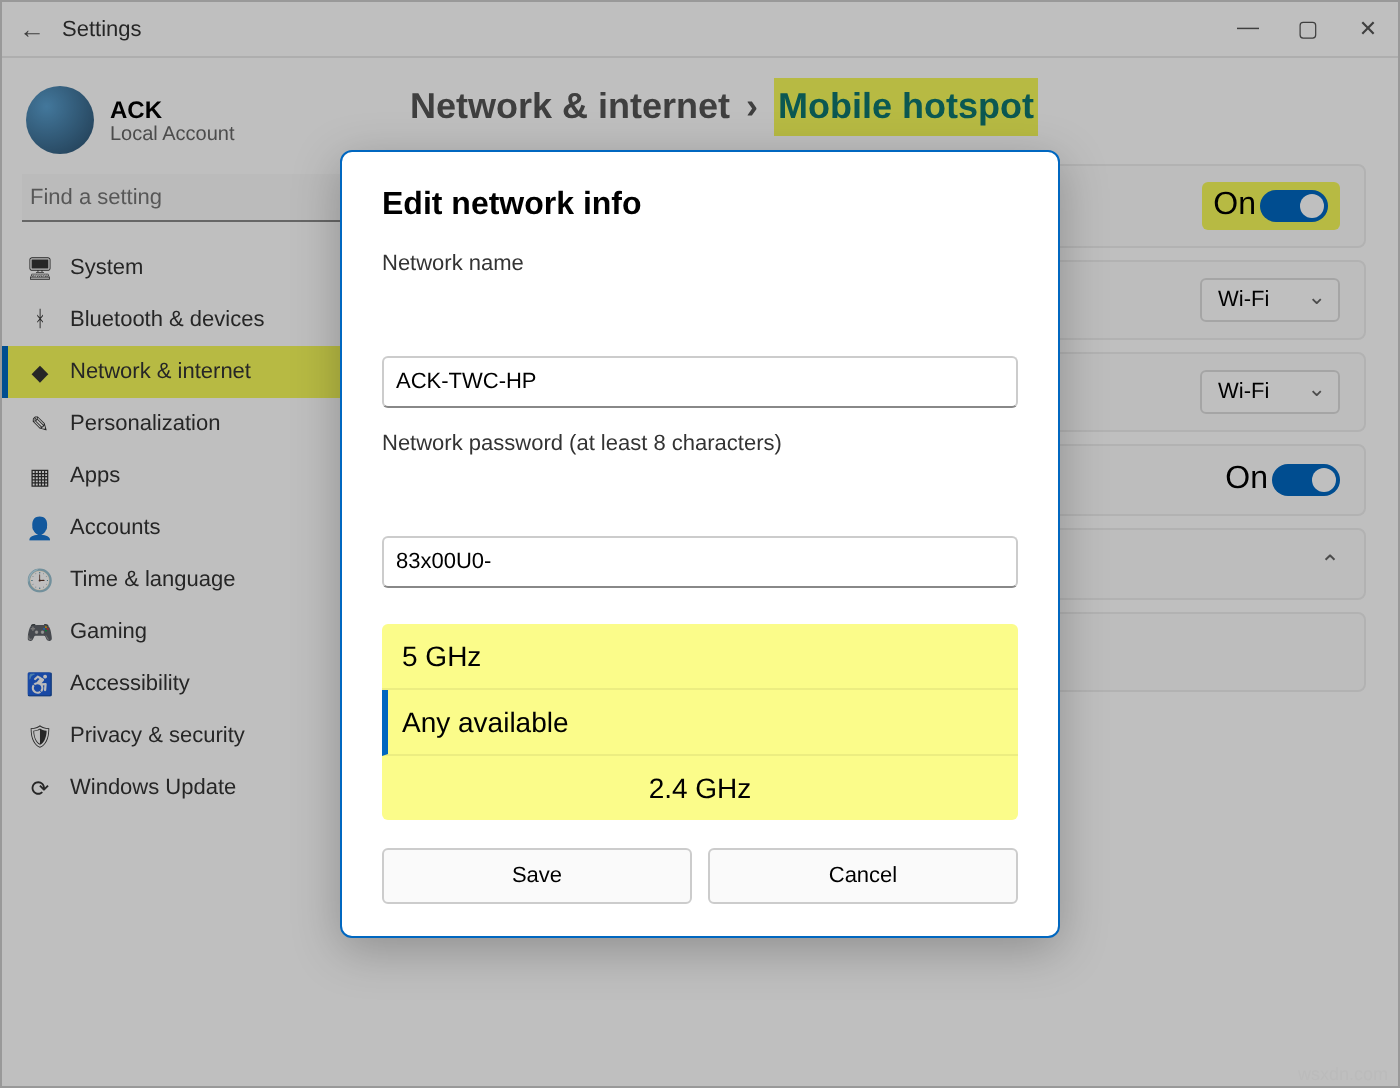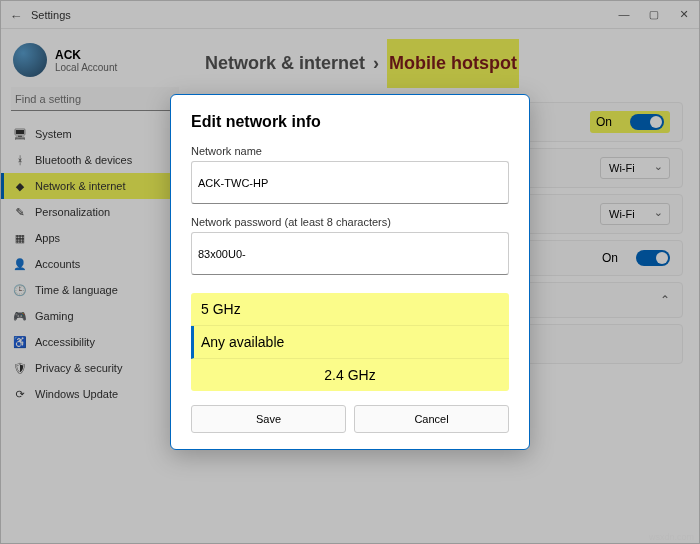--- a/index.html
+++ b/index.html
@@ -17,44 +17,44 @@
 .profile .name { font-size: 12px; font-weight: 600; }
 .profile .acct { font-size: 10px; color: #666; }
 .search { margin: 0 10px 10px; }
 .search input { width: 100%; height: 24px; border: none; border-bottom: 1px solid #888; font-size: 11px; padding: 2px 4px; background: #fafafa; }
 .nav { flex: 1; overflow-y: auto; }
 .nav-item { display: flex; align-items: center; gap: 8px; padding: 6px 12px; font-size: 11px; color: #333; cursor: pointer; }
 .nav-item .icon { width: 14px; height: 14px; display: flex; align-items: center; justify-content: center; font-size: 11px; }
 .nav-item.sel { background: #f4f95a; border-left: 3px solid #0067c0; padding-left: 9px; }
 .content { flex: 1; padding: 10px 16px; overflow-y: auto; position: relative; }
 .breadcrumb { font-size: 18px; font-weight: 600; color: #555; display: flex; align-items: center; gap: 8px; margin-bottom: 14px; }
-.breadcrumb .hot { background: #f4f95a; color: #7f1d1d; padding: 14px 2px; }
+.breadcrumb .hot { background: #f4f95a; color: #0f766e; padding: 4px 2px; }
 .row { background: #fdfdfd; border: 1px solid #eee; border-radius: 4px; padding: 8px 12px; margin-bottom: 6px; display: flex; align-items: center; justify-content: flex-end; min-height: 36px; }
 .row .label-area { flex: 1; }
 .toggle { width: 34px; height: 16px; border-radius: 8px; position: relative; }
 .toggle.on { background: #0067c0; }
 .toggle.on::after { content: ""; position: absolute; right: 2px; top: 2px; width: 12px; height: 12px; background: #fff; border-radius: 50%; }
-.toggle-label { font-size: 12px; margin-right: 18px; }
+.toggle-label { font-size: 16px; margin-right: 2px; }
 .toggle-wrap.hl { background: #f4f95a; padding: 3px 6px; border-radius: 3px; display: flex; align-items: center; }
 .toggle-wrap { display: flex; align-items: center; }
 .select { border: 1px solid #ddd; border-radius: 3px; padding: 4px 22px 4px 8px; font-size: 11px; position: relative; min-width: 70px; background: #fff; }
 .select::after { content: "⌄"; position: absolute; right: 6px; top: 2px; font-size: 11px; color: #666; }
 .chev { font-size: 12px; color: #666; margin-left: 10px; }
 .editbtn { background: #f4f95a; border: 1px solid #ccc; border-radius: 3px; padding: 4px 16px; font-size: 11px; }
 .help-links { margin-top: 14px; }
 .help-links div { display: flex; align-items: center; gap: 8px; font-size: 11px; color: #0067c0; padding: 4px 0; }
 .help-links .hicon { width: 14px; height: 14px; color: #0067c0; font-size: 12px; }
 
 
 .overlay { position: absolute; inset: 0; background: rgba(0,0,0,0.25); display: flex; align-items: center; justify-content: center; }
 .dialog { width: 360px; background: #fff; border: 1px solid #0067c0; border-radius: 6px; padding: 18px 20px 16px; box-shadow: 0 6px 24px rgba(0,0,0,0.25); }
 .dialog h2 { font-size: 16px; font-weight: 600; margin-bottom: 14px; }
 .dialog .desc { font-size: 11px; color: #444; margin-bottom: 14px; line-height: 1.35; }
 .dialog label { font-size: 11px; color: #333; display: block; margin-bottom: 4px; }
-.dialog input[type=text] { width: 100%; height: 43px; border: 1px solid #ccc; border-bottom: 1px solid #888; border-radius: 3px; font-size: 11px; padding: 2px 6px; margin-bottom: 12px; }
+.dialog input[type=text] { width: 100%; height: 26px; border: 1px solid #ccc; border-bottom: 1px solid #888; border-radius: 3px; font-size: 11px; padding: 2px 6px; margin-bottom: 12px; margin-top: 36px; }
 .band-list { background: #fbfc8a; border-radius: 3px; margin: 6px 0 14px; }
 .band-item { padding: 8px 10px; font-size: 14px; border-bottom: 1px solid rgba(0,0,0,0.06); }
 .band-item:last-child { border-bottom: none; text-align: center; }
 .band-item.sel { border-left: 3px solid #0067c0; padding-left: 7px; }
 .dbtns { display: flex; gap: 8px; justify-content: flex-end; }
 .dbtns button { flex: 1; height: 28px; border: 1px solid #ccc; background: #fafafa; border-radius: 3px; font-size: 11px; cursor: pointer; }
 .watermark { position: absolute; bottom: 2px; right: 6px; font-size: 9px; color: #bbb; }
 </style>
 </head>
 <body>

